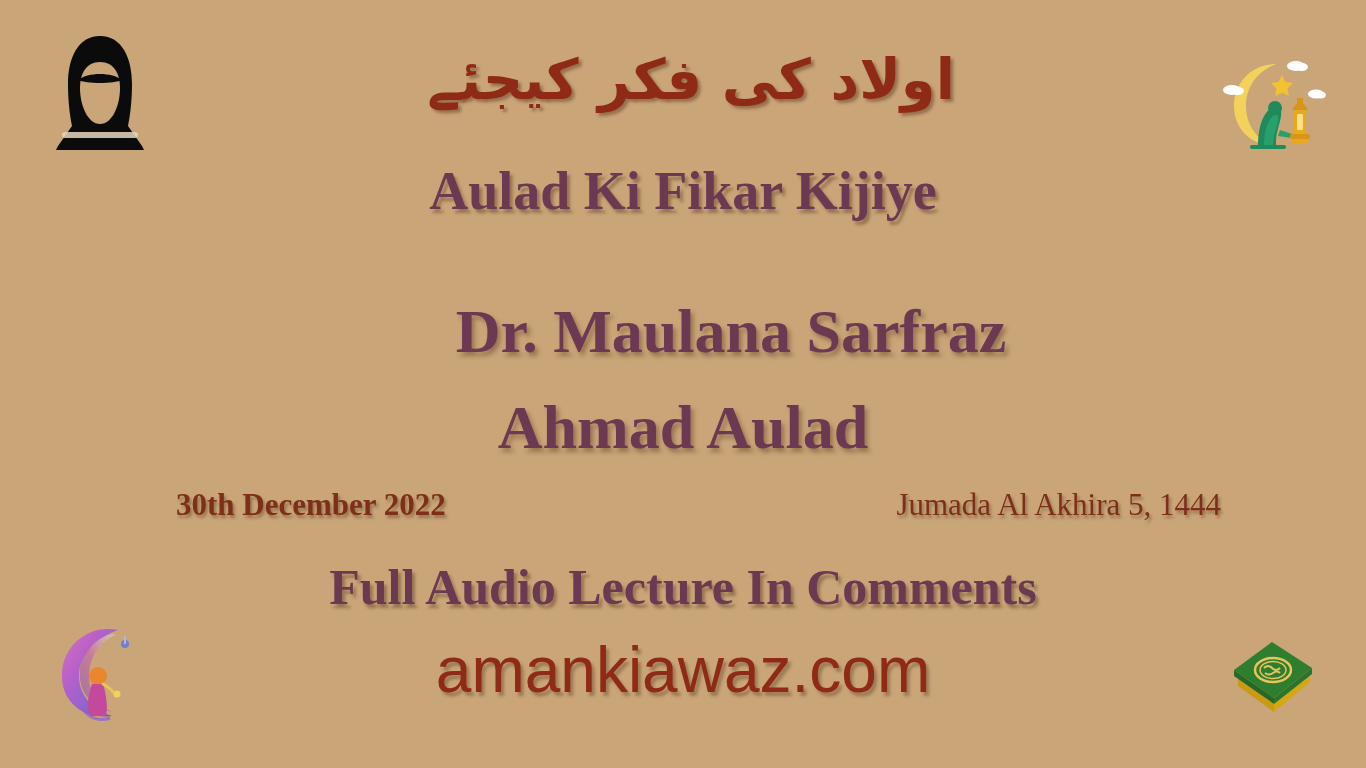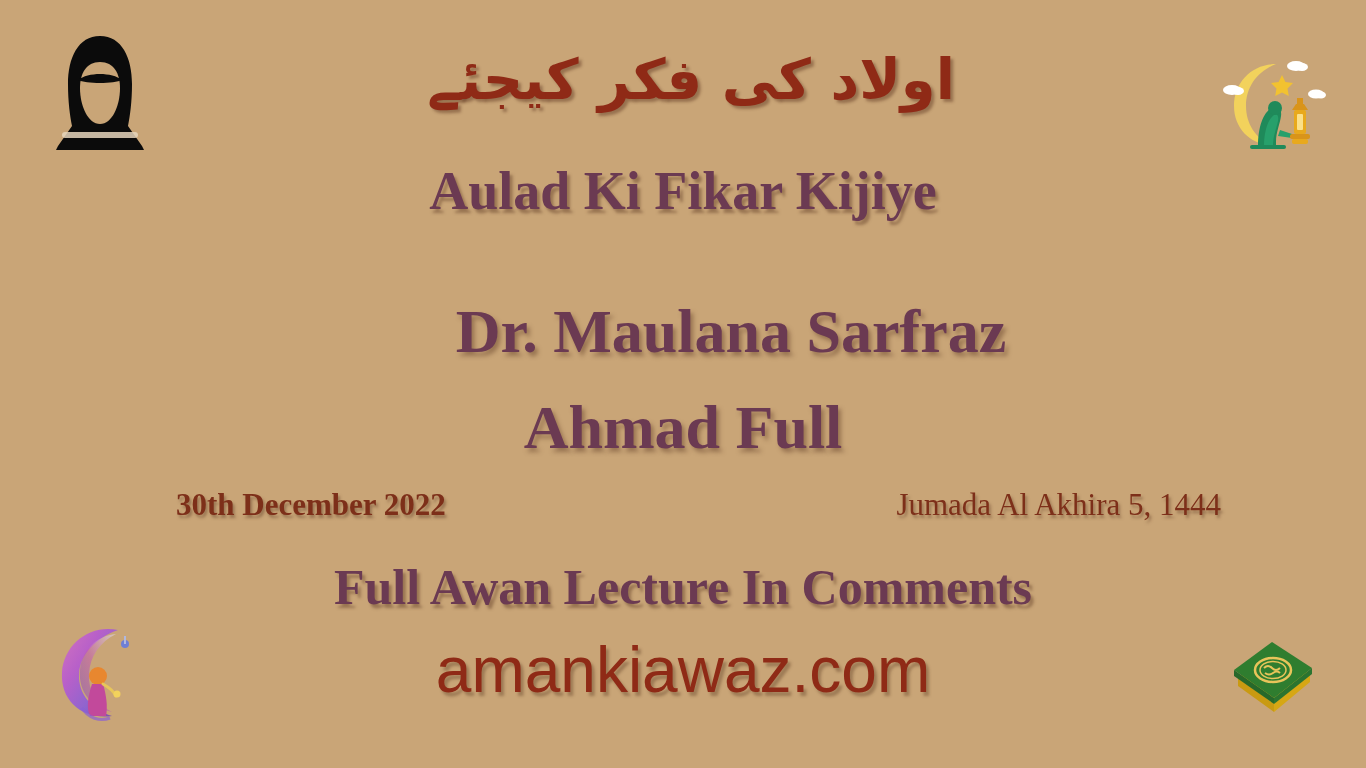--- a/index.html
+++ b/index.html
@@ -240,25 +240,25 @@
 
   <div class="textstack">
 
     <div class="line urdu-title">اولاد کی فکر کیجئے</div>
 
     <div class="line translit-title">Aulad Ki Fikar Kijiye</div>
 
 
     <div class="line speaker-1">Dr. Maulana Sarfraz</div>
 
-    <div class="line speaker-2">Ahmad Full</div>
+    <div class="line speaker-2">Ahmad Aulad</div>
 
     <div class="date-row">
       <div class="date-greg">30th December 2022</div>
       <div class="date-hijri">Jumada Al Akhira 5, 1444</div>
     </div>
 
-    <div class="line cta-line">Full Awan Lecture In Comments</div>
+    <div class="line cta-line">Full Audio Lecture In Comments</div>
 
     <div class="line website-line">amankiawaz.com</div>
 
   </div>
 </div>
 
 </body></html>

